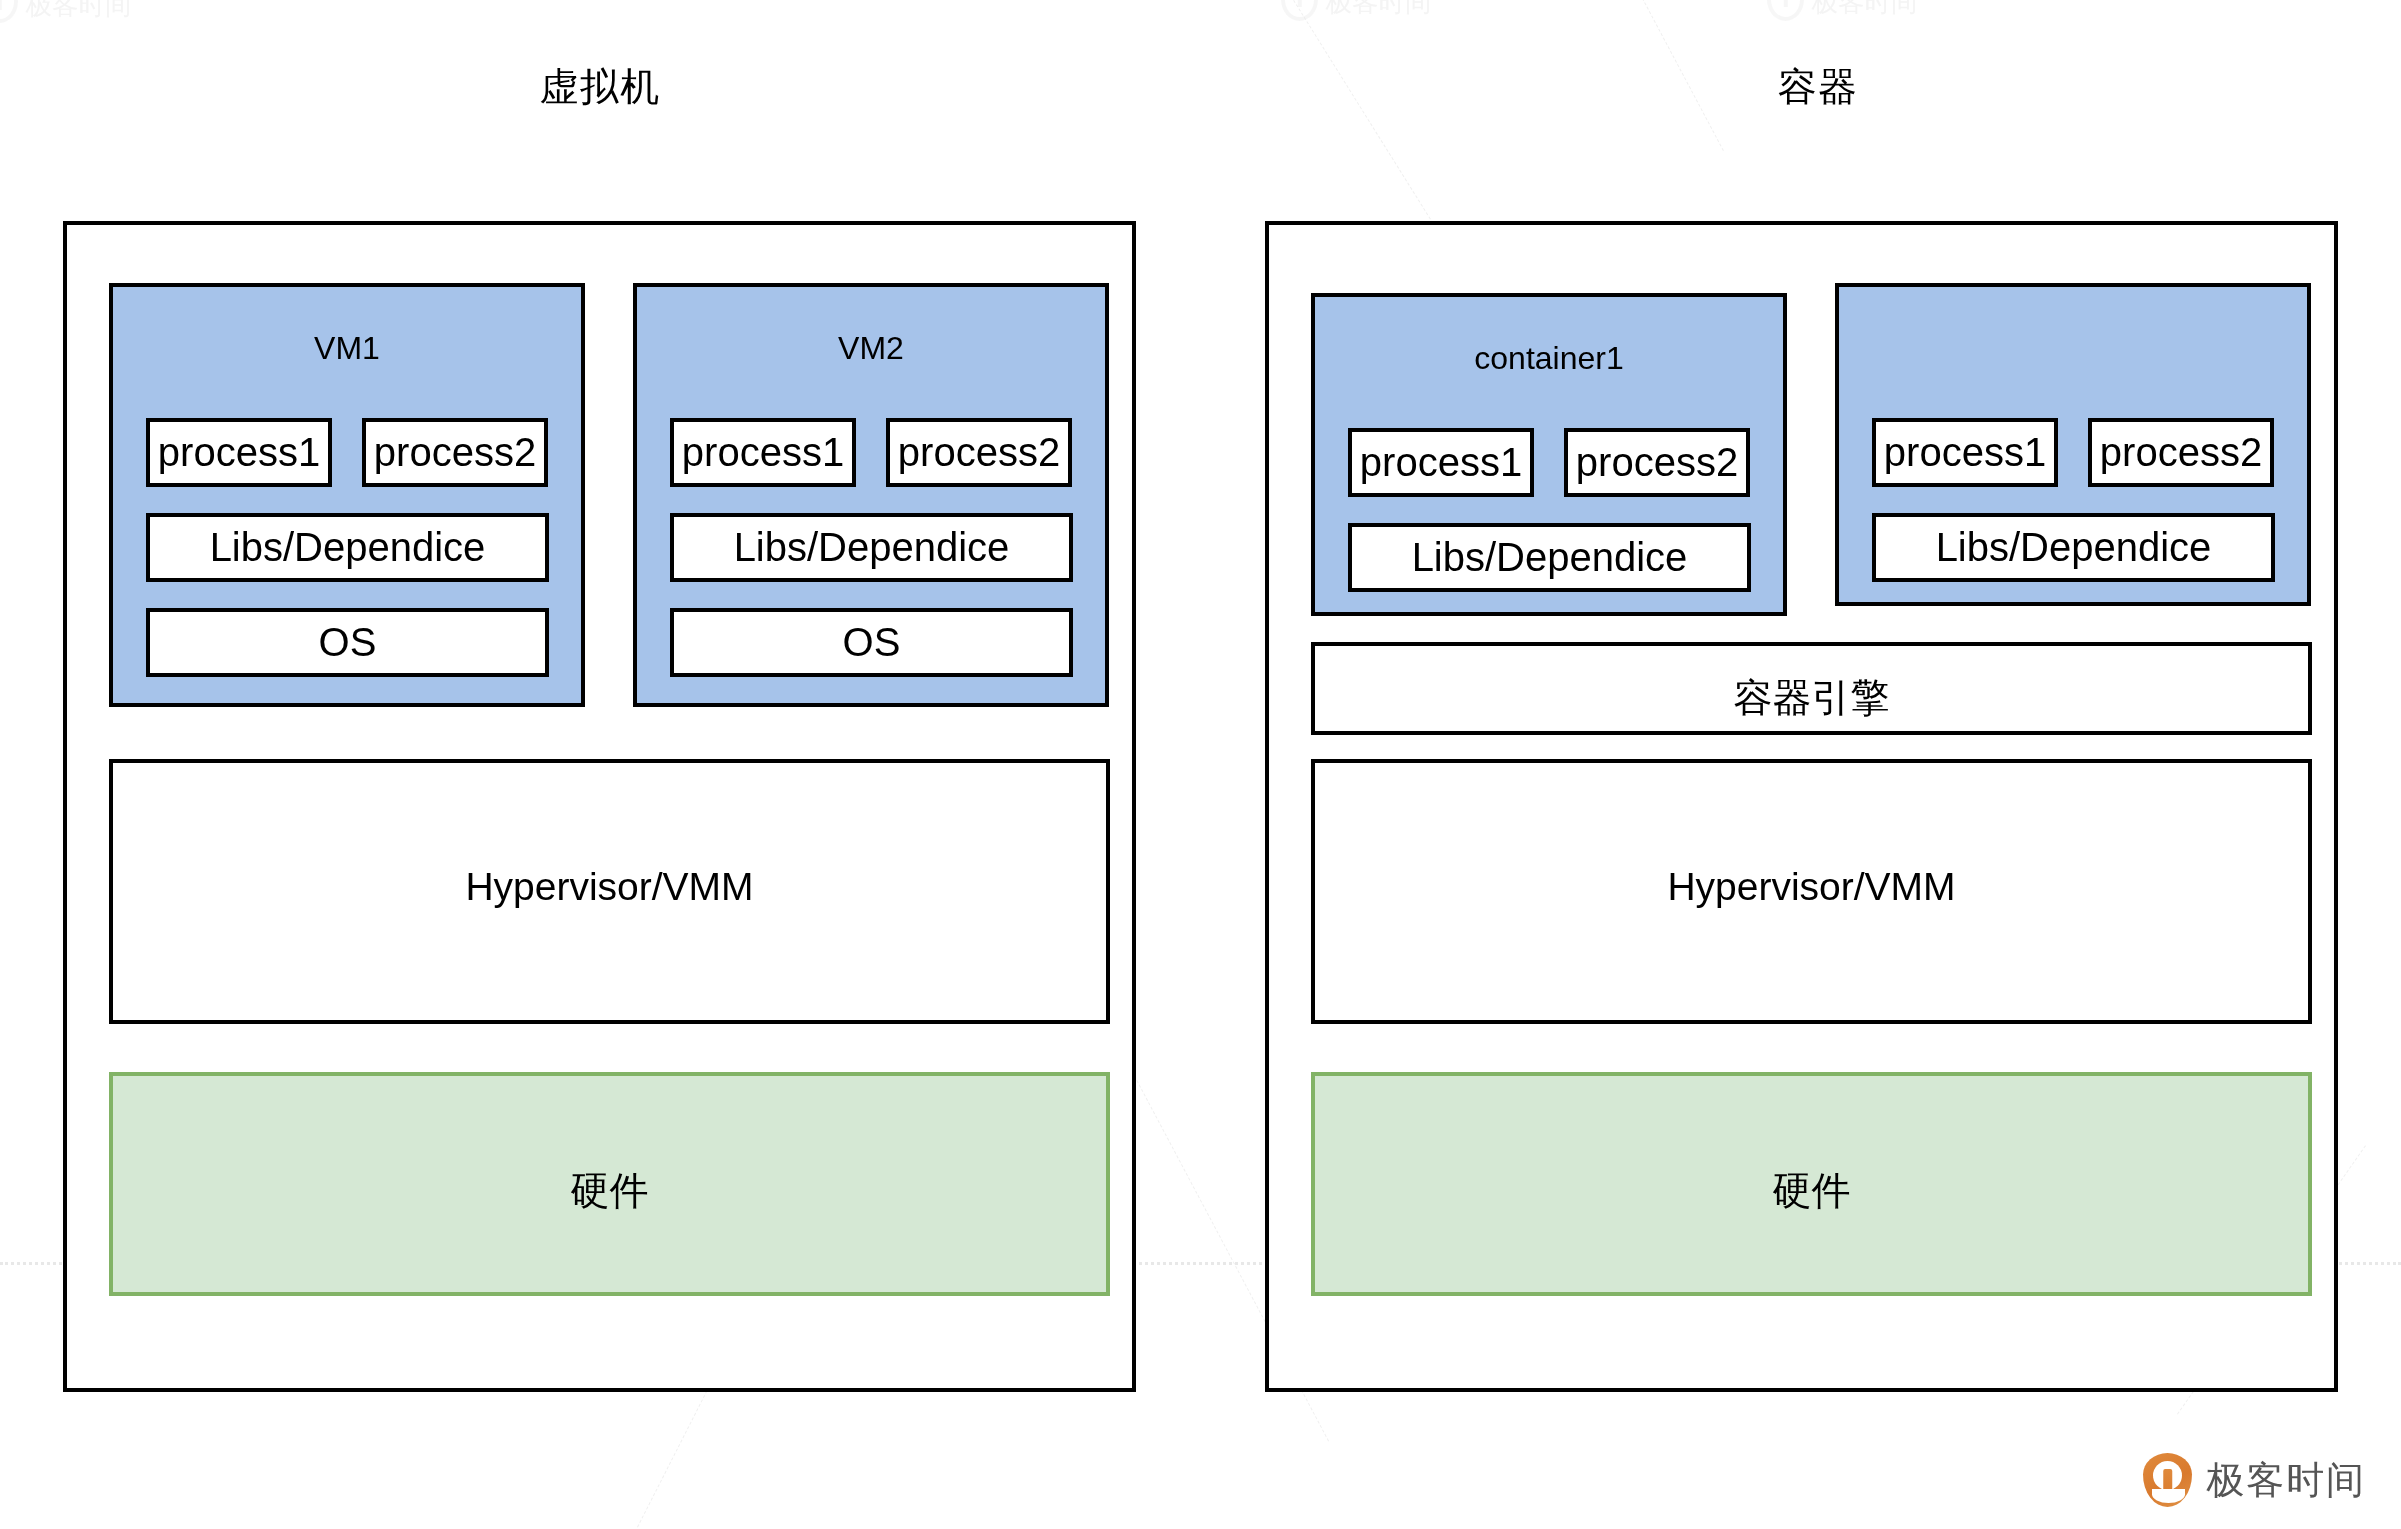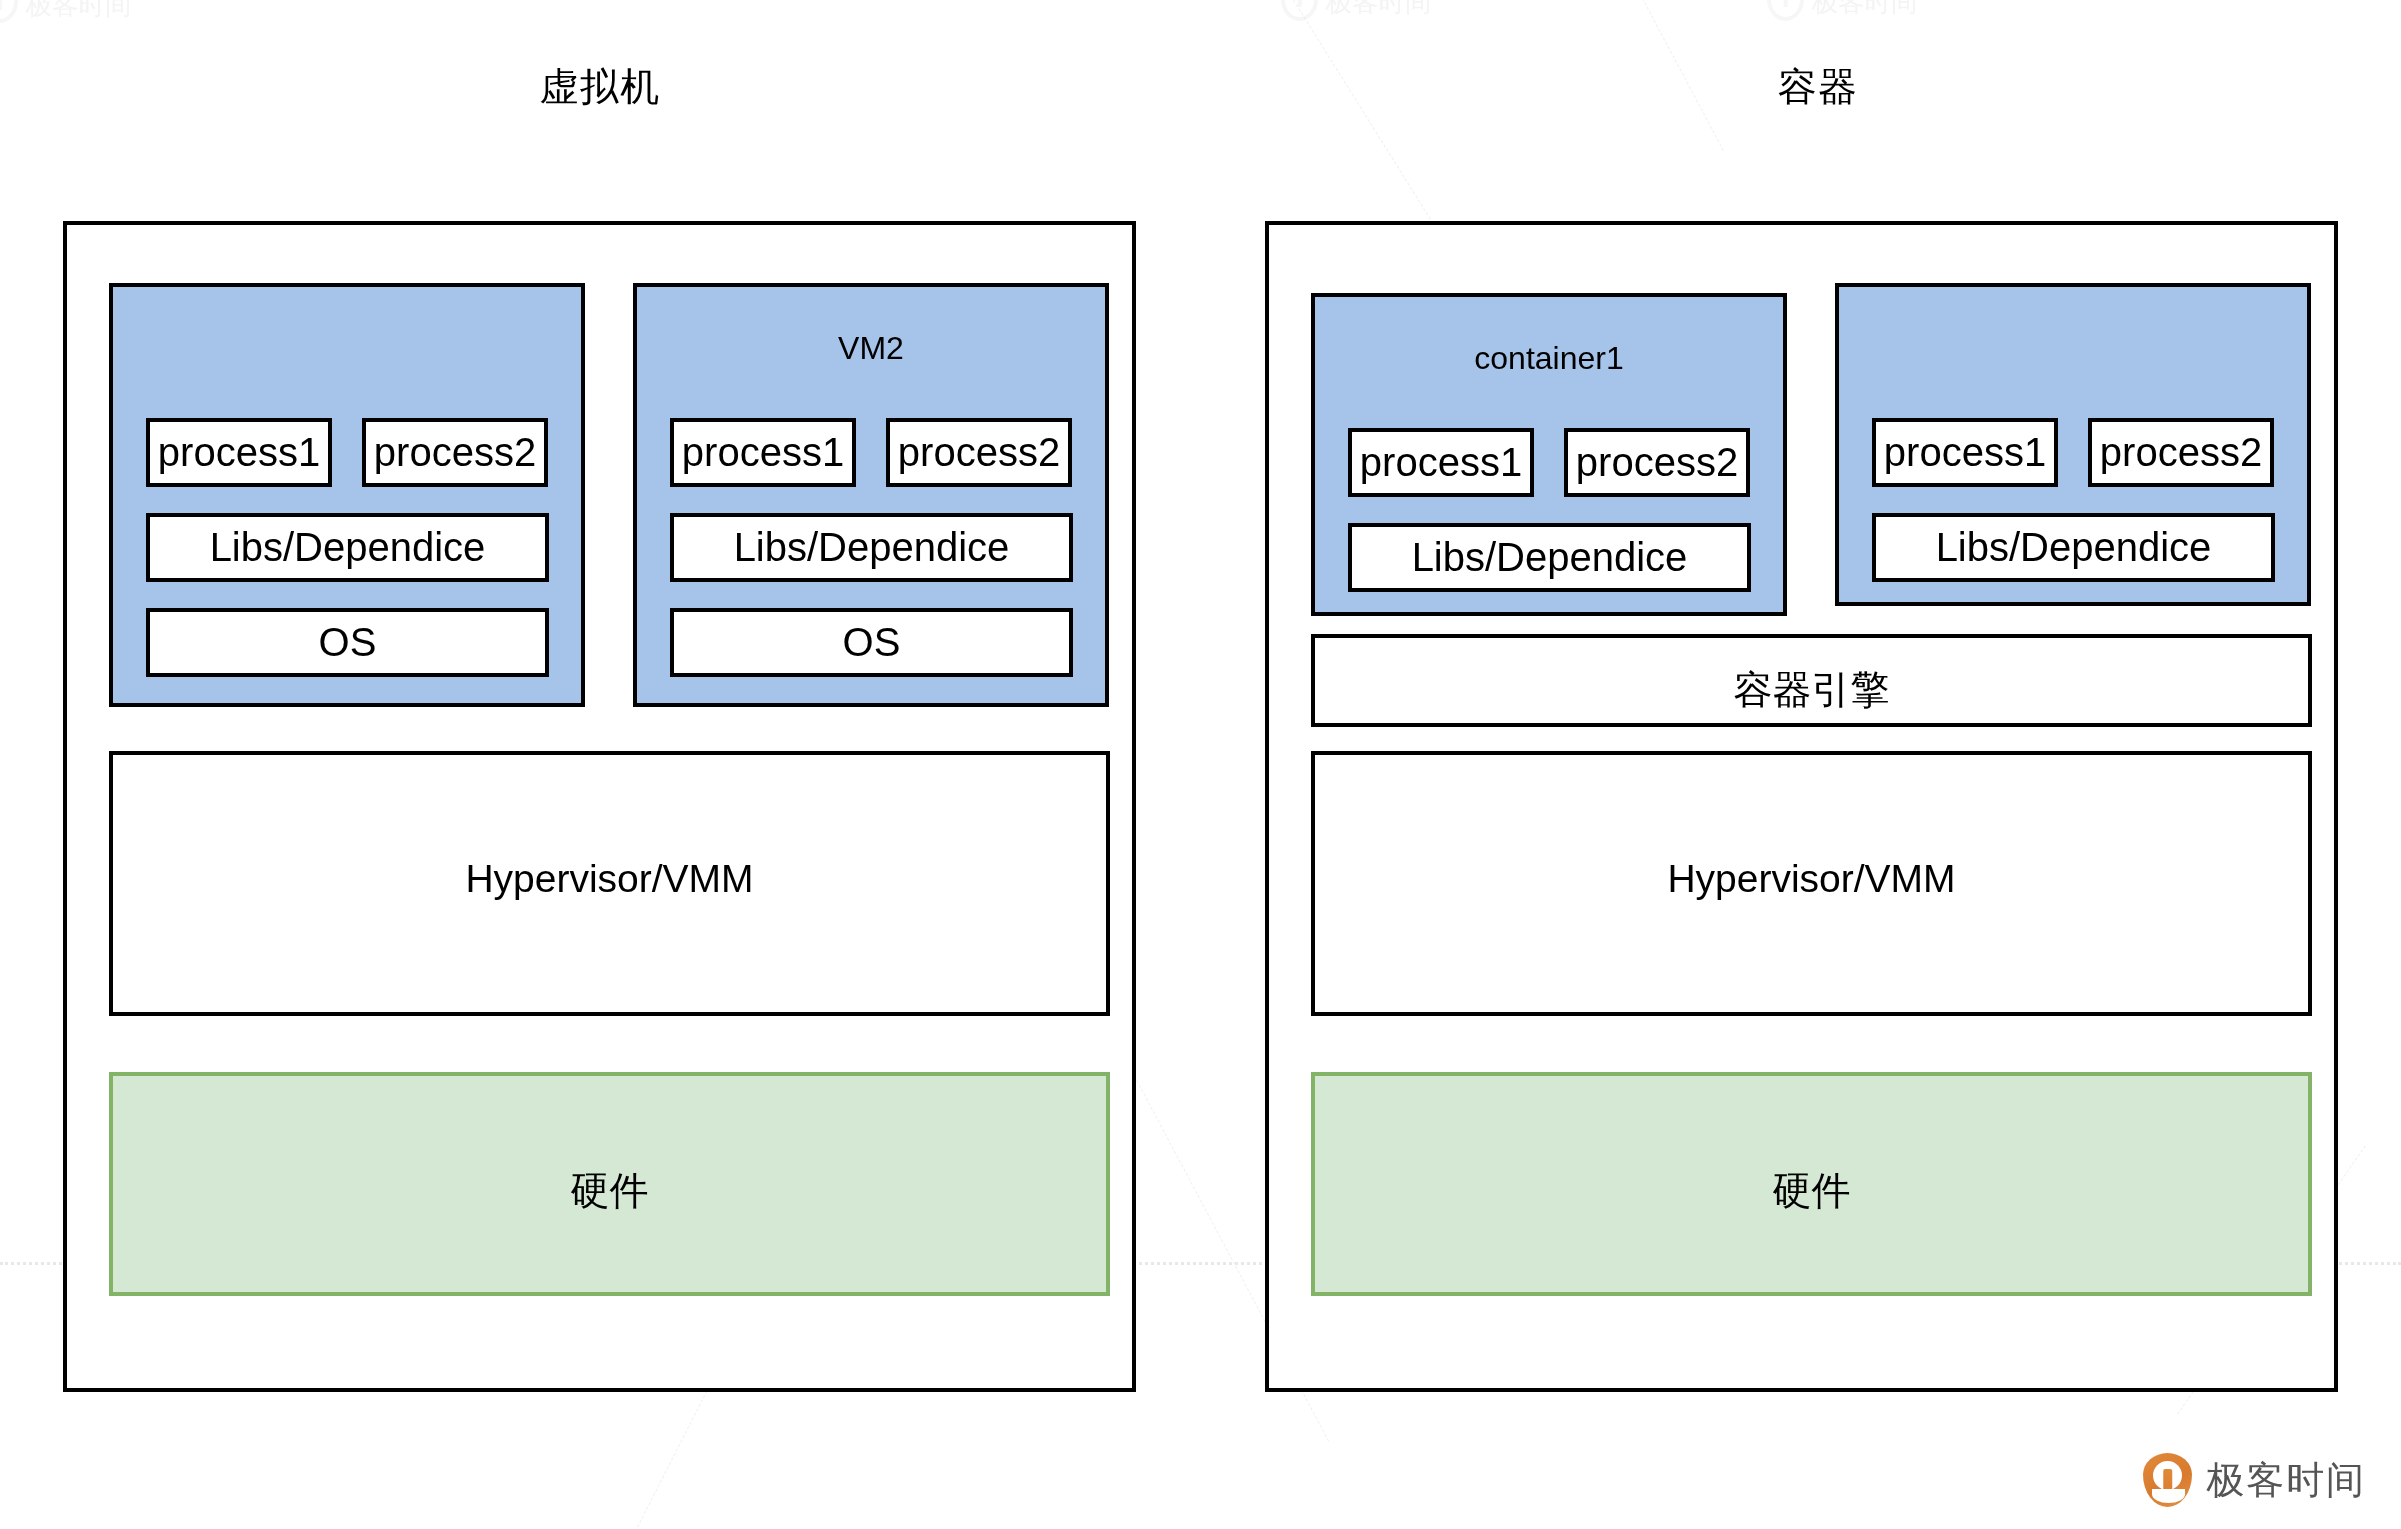--- a/index.html
+++ b/index.html
@@ -105,20 +105,21 @@
     font-size: 40px;
     white-space: nowrap;
     z-index: 4;
   }
   .bigbox {
     position: absolute;
     box-sizing: border-box;
     border: 4.4px solid #000000;
     background: #ffffff;
     z-index: 3;
+    margin-top: 8px;
   }
   .bigbox-label {
     position: absolute;
     left: 0; right: 0;
     text-align: center;
     font-size: 39px;
     white-space: nowrap;
   }
   .greenbox {
     position: absolute;
@@ -233,20 +234,21 @@
       <span class="wm-mark"></span>
       <span>极客时间</span>
     </div>
 </div>
 
 <div class="col-title" style="left:442px; width:316px; top:60px;">虚拟机</div>
 
 <div class="panel" style="left:63px; top:221px; width:1073px; height:1171px;"></div>
 
 <div class="vmbox" style="left:109px; top:283px; width:476px; height:424px;">
+  <div class="vmbox-title" style="top:43px;">VM1</div>
   <div class="wbox" style="left:33px; top:131px; width:186px; height:69px;">process1</div>
   <div class="wbox" style="left:249px; top:131px; width:186px; height:69px;">process2</div>
   <div class="wbox" style="left:33px; top:226px; width:403px; height:69px;">Libs/Dependice</div>
   <div class="wbox" style="left:33px; top:321px; width:403px; height:69px;">OS</div>
 </div>
 
 <div class="vmbox" style="left:633px; top:283px; width:476px; height:424px;">
   <div class="vmbox-title" style="top:43px;">VM2</div>
   <div class="wbox" style="left:33px; top:131px; width:186px; height:69px;">process1</div>
   <div class="wbox" style="left:249px; top:131px; width:186px; height:69px;">process2</div>

